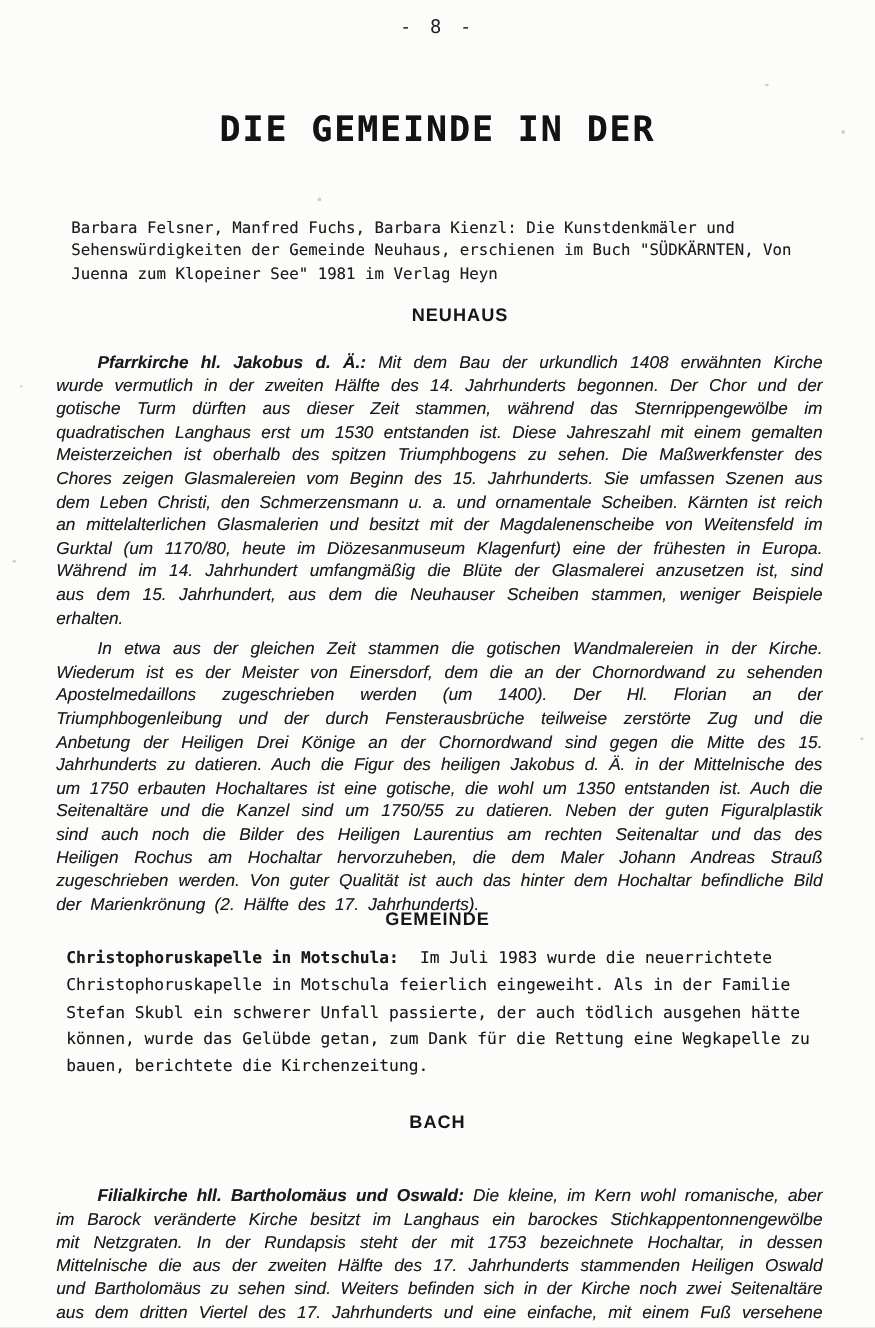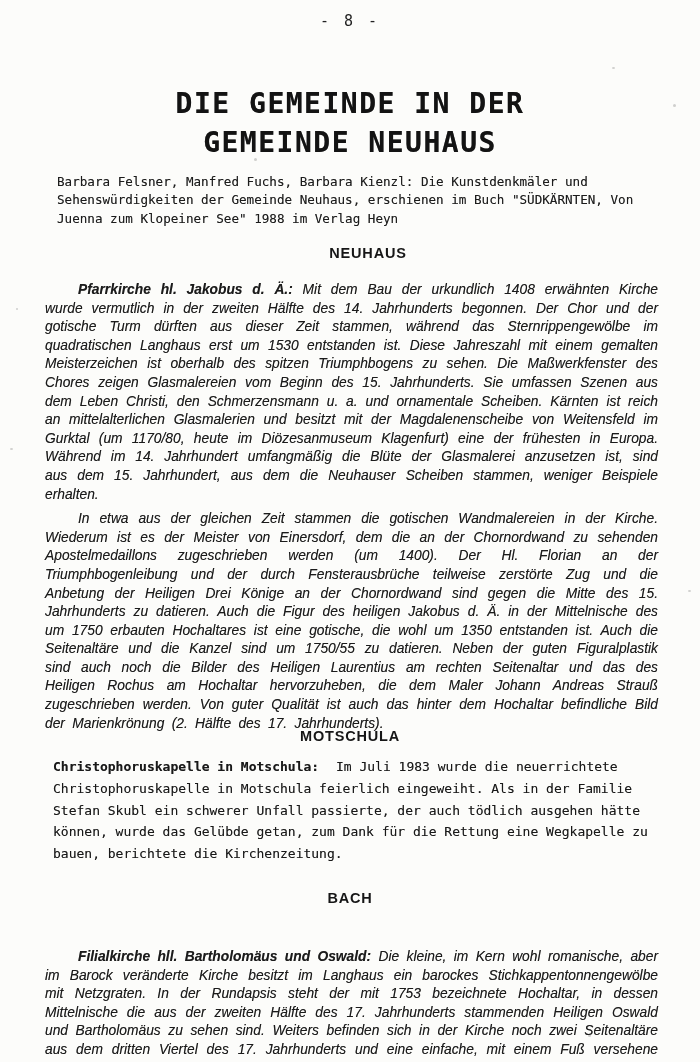--- a/index.html
+++ b/index.html
@@ -84,33 +84,32 @@
   <div class="speck" style="top:104px;left:673px;width:3px;height:3px;"></div>
   <div class="speck" style="top:308px;left:16px;width:2px;height:2px;"></div>
   <div class="speck" style="top:448px;left:10px;width:3px;height:2px;"></div>
   <div class="speck" style="top:590px;left:688px;width:3px;height:2px;"></div>
   <div class="speck" style="top:1034px;left:588px;width:3px;height:3px;"></div>
 
   <div class="pagenum">- 8 -</div>
 
   <div class="doc-title">
     <div>DIE GEMEINDE IN DER</div>
-    <div>GEMEINDE NEUHAUS</div>
   </div>
 
-  <div class="credit">Barbara Felsner, Manfred Fuchs, Barbara Kienzl: Die Kunstdenkmäler und Sehenswürdigkeiten der Gemeinde Neuhaus, erschienen im Buch "SÜDKÄRNTEN, Von Juenna zum Klopeiner See" 1988 im Verlag Heyn</div>
+  <div class="credit">Barbara Felsner, Manfred Fuchs, Barbara Kienzl: Die Kunstdenkmäler und Sehenswürdigkeiten der Gemeinde Neuhaus, erschienen im Buch "SÜDKÄRNTEN, Von Juenna zum Klopeiner See" 1981 im Verlag Heyn</div>
 
   <div class="sec-heading" id="h-neuhaus">NEUHAUS</div>
 
   <div class="printbody" id="p-block">
     <p><span class="lead">Pfarrkirche hl. Jakobus d. Ä.:</span><span> Mit dem Bau der urkundlich 1408 erwähnten Kirche wurde vermutlich in der zweiten Hälfte des 14. Jahrhunderts begonnen. Der Chor und der gotische Turm dürften aus dieser Zeit stammen, während das Sternrippengewölbe im quadratischen Langhaus erst um 1530 entstanden ist. Diese Jahreszahl mit einem gemalten Meisterzeichen ist oberhalb des spitzen Triumphbogens zu sehen. Die Maßwerkfenster des Chores zeigen Glasmalereien vom Beginn des 15. Jahrhunderts. Sie umfassen Szenen aus dem Leben Christi, den Schmerzensmann u. a. und ornamentale Scheiben. Kärnten ist reich an mittelalterlichen Glasmalerien und besitzt mit der Magdalenenscheibe von Weitensfeld im Gurktal (um 1170/80, heute im Diözesanmuseum Klagenfurt) eine der frühesten in Europa. Während im 14. Jahrhundert umfangmäßig die Blüte der Glasmalerei anzusetzen ist, sind aus dem 15. Jahrhundert, aus dem die Neuhauser Scheiben stammen, weniger Beispiele erhalten.</span></p>
     <p><span>In etwa aus der gleichen Zeit stammen die gotischen Wandmalereien in der Kirche. Wiederum ist es der Meister von Einersdorf, dem die an der Chornordwand zu sehenden Apostelmedaillons zugeschrieben werden (um 1400). Der Hl. Florian an der Triumphbogenleibung und der durch Fensterausbrüche teilweise zerstörte Zug und die Anbetung der Heiligen Drei Könige an der Chornordwand sind gegen die Mitte des 15. Jahrhunderts zu datieren. Auch die Figur des heiligen Jakobus d. Ä. in der Mittelnische des um 1750 erbauten Hochaltares ist eine gotische, die wohl um 1350 entstanden ist. Auch die Seitenaltäre und die Kanzel sind um 1750/55 zu datieren. Neben der guten Figuralplastik sind auch noch die Bilder des Heiligen Laurentius am rechten Seitenaltar und das des Heiligen Rochus am Hochaltar hervorzuheben, die dem Maler Johann Andreas Strauß zugeschrieben werden. Von guter Qualität ist auch das hinter dem Hochaltar befindliche Bild der Marienkrönung (2. Hälfte des 17. Jahrhunderts).</span></p>
   </div>
 
-  <div class="sec-heading" id="h-motschula">MOTSCHULA</div>
+  <div class="sec-heading" id="h-motschula">GEMEINDE</div>
 
   <div class="mono-para"><span class="lead">Christophoruskapelle in Motschula:</span><span> Im Juli 1983 wurde die neuerrichtete Christophoruskapelle in Motschula feierlich eingeweiht. Als in der Familie Stefan Skubl ein schwerer Unfall passierte, der auch tödlich ausgehen hätte können, wurde das Gelübde getan, zum Dank für die Rettung eine Wegkapelle zu bauen, berichtete die Kirchenzeitung.</span></div>
 
   <div class="sec-heading" id="h-bach">BACH</div>
 
   <div class="printbody" id="bach-para">
     <p><span class="lead">Filialkirche hll. Bartholomäus und Oswald:</span><span> Die kleine, im Kern wohl romanische, aber im Barock veränderte Kirche besitzt im Langhaus ein barockes Stichkappentonnengewölbe mit Netzgraten. In der Rundapsis steht der mit 1753 bezeichnete Hochaltar, in dessen Mittelnische die aus der zweiten Hälfte des 17. Jahrhunderts stammenden Heiligen Oswald und Bartholomäus zu sehen sind. Weiters befinden sich in der Kirche noch zwei Seitenaltäre aus dem dritten Viertel des 17. Jahrhunderts und eine einfache, mit einem Fuß versehene Kanzel vom Anfang des 18. Jahrhunderts.</span></p>
   </div>
 
 </div>

